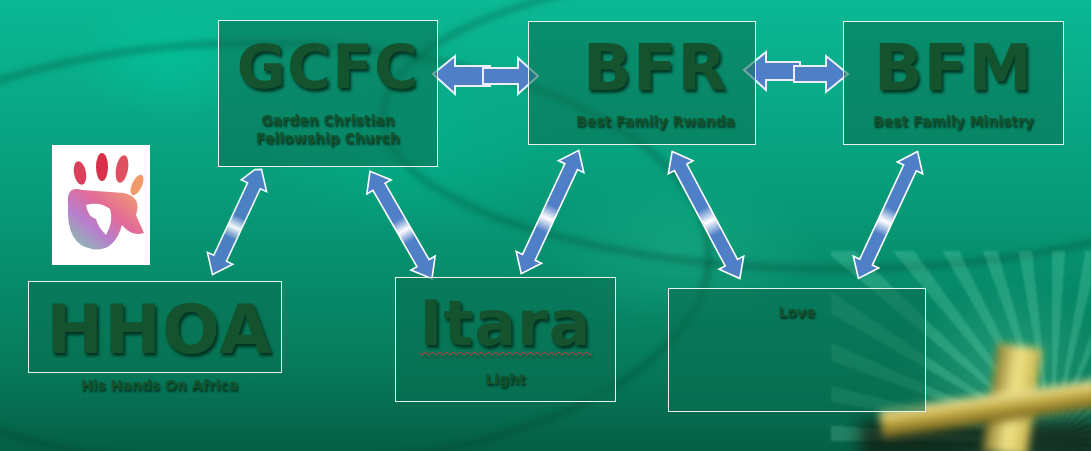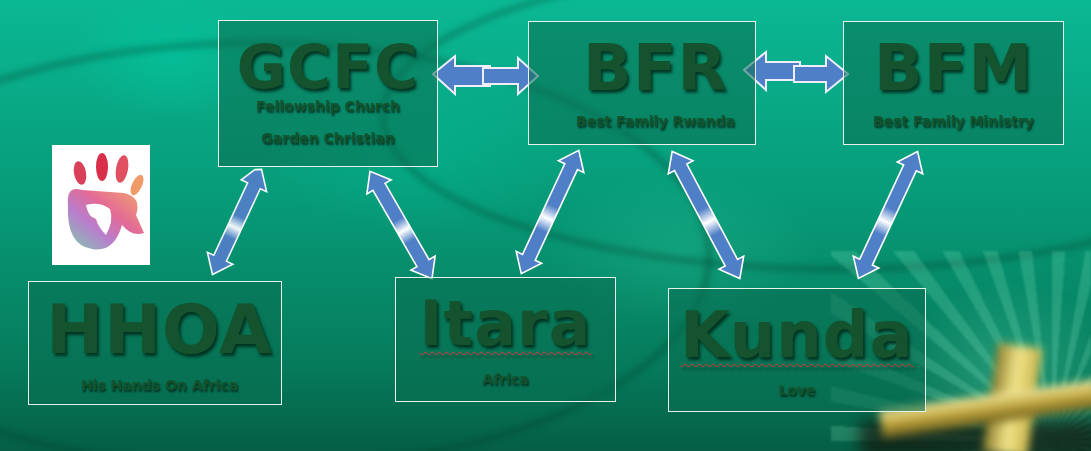--- a/index.html
+++ b/index.html
@@ -97,40 +97,39 @@
   <g transform="translate(706 215) rotate(-28)">
     <path d="M0 -72 L-14 -54 L-7 -54 L-7 54 L-14 54 L0 72 L14 54 L7 54 L7 -54 L14 -54 Z" fill="url(#shine)" stroke="#fff" stroke-width="1.6"></path>
   </g>
   <g transform="translate(888 215) rotate(25)">
     <path d="M0 -70 L-14 -52 L-7 -52 L-7 52 L-14 52 L0 70 L14 52 L7 52 L7 -52 L14 -52 Z" fill="url(#shine)" stroke="#fff" stroke-width="1.6"></path>
   </g>
 </svg>
 
 <div class="box" style="left:218px;top:20px;width:220px;height:147px;">
   <span class="abbr" style="font-size:60px;line-height:60px;margin-top:16px;">GCFC</span>
+  <span class="sub" style="margin-top:14px;">Garden Christian</span>
   <span class="sub">Fellowship Church</span>
-  <span class="sub" style="margin-top:14px;">Garden Christian</span>
 </div>
 
 <div class="box" style="left:528px;top:21px;width:228px;height:124px;padding-left:27px;">
   <span class="abbr" style="font-size:64px;line-height:64px;margin-top:14px;">BFR</span>
   <span class="sub" style="margin-top:12px;">Best Family Rwanda</span>
 </div>
 
 <div class="box" style="left:843px;top:21px;width:221px;height:124px;">
   <span class="abbr" style="font-size:64px;line-height:64px;margin-top:14px;">BFM</span>
   <span class="sub" style="margin-top:12px;">Best Family Ministry</span>
 </div>
 
-<div class="box" style="left:28px;top:281px;width:254px;height:124px;padding-left:9px;">
+<div class="box" style="left:28px;top:281px;width:254px;height:92px;padding-left:9px;">
   <span class="abbr" style="font-size:68px;line-height:68px;margin-top:14px;">HHOA</span>
   <span class="sub" style="margin-top:12px;">His Hands On Africa</span>
 </div>
 
 <div class="box" style="left:395px;top:277px;width:221px;height:125px;">
   <span class="abbr" style="font-size:62px;line-height:64px;margin-top:14px;"><span class="spell">Itara</span></span>
-  <span class="sub" style="margin-top:14px;">Africa</span>
+  <span class="sub" style="margin-top:14px;">Light</span>
 </div>
 
 <div class="box" style="left:668px;top:288px;width:258px;height:124px;">
-  <span class="abbr" style="font-size:64px;line-height:64px;margin-top:14px;"><span class="spell">Kunda</span></span>
   <span class="sub" style="margin-top:14px;">Love</span>
 </div>
 
 </body></html>

